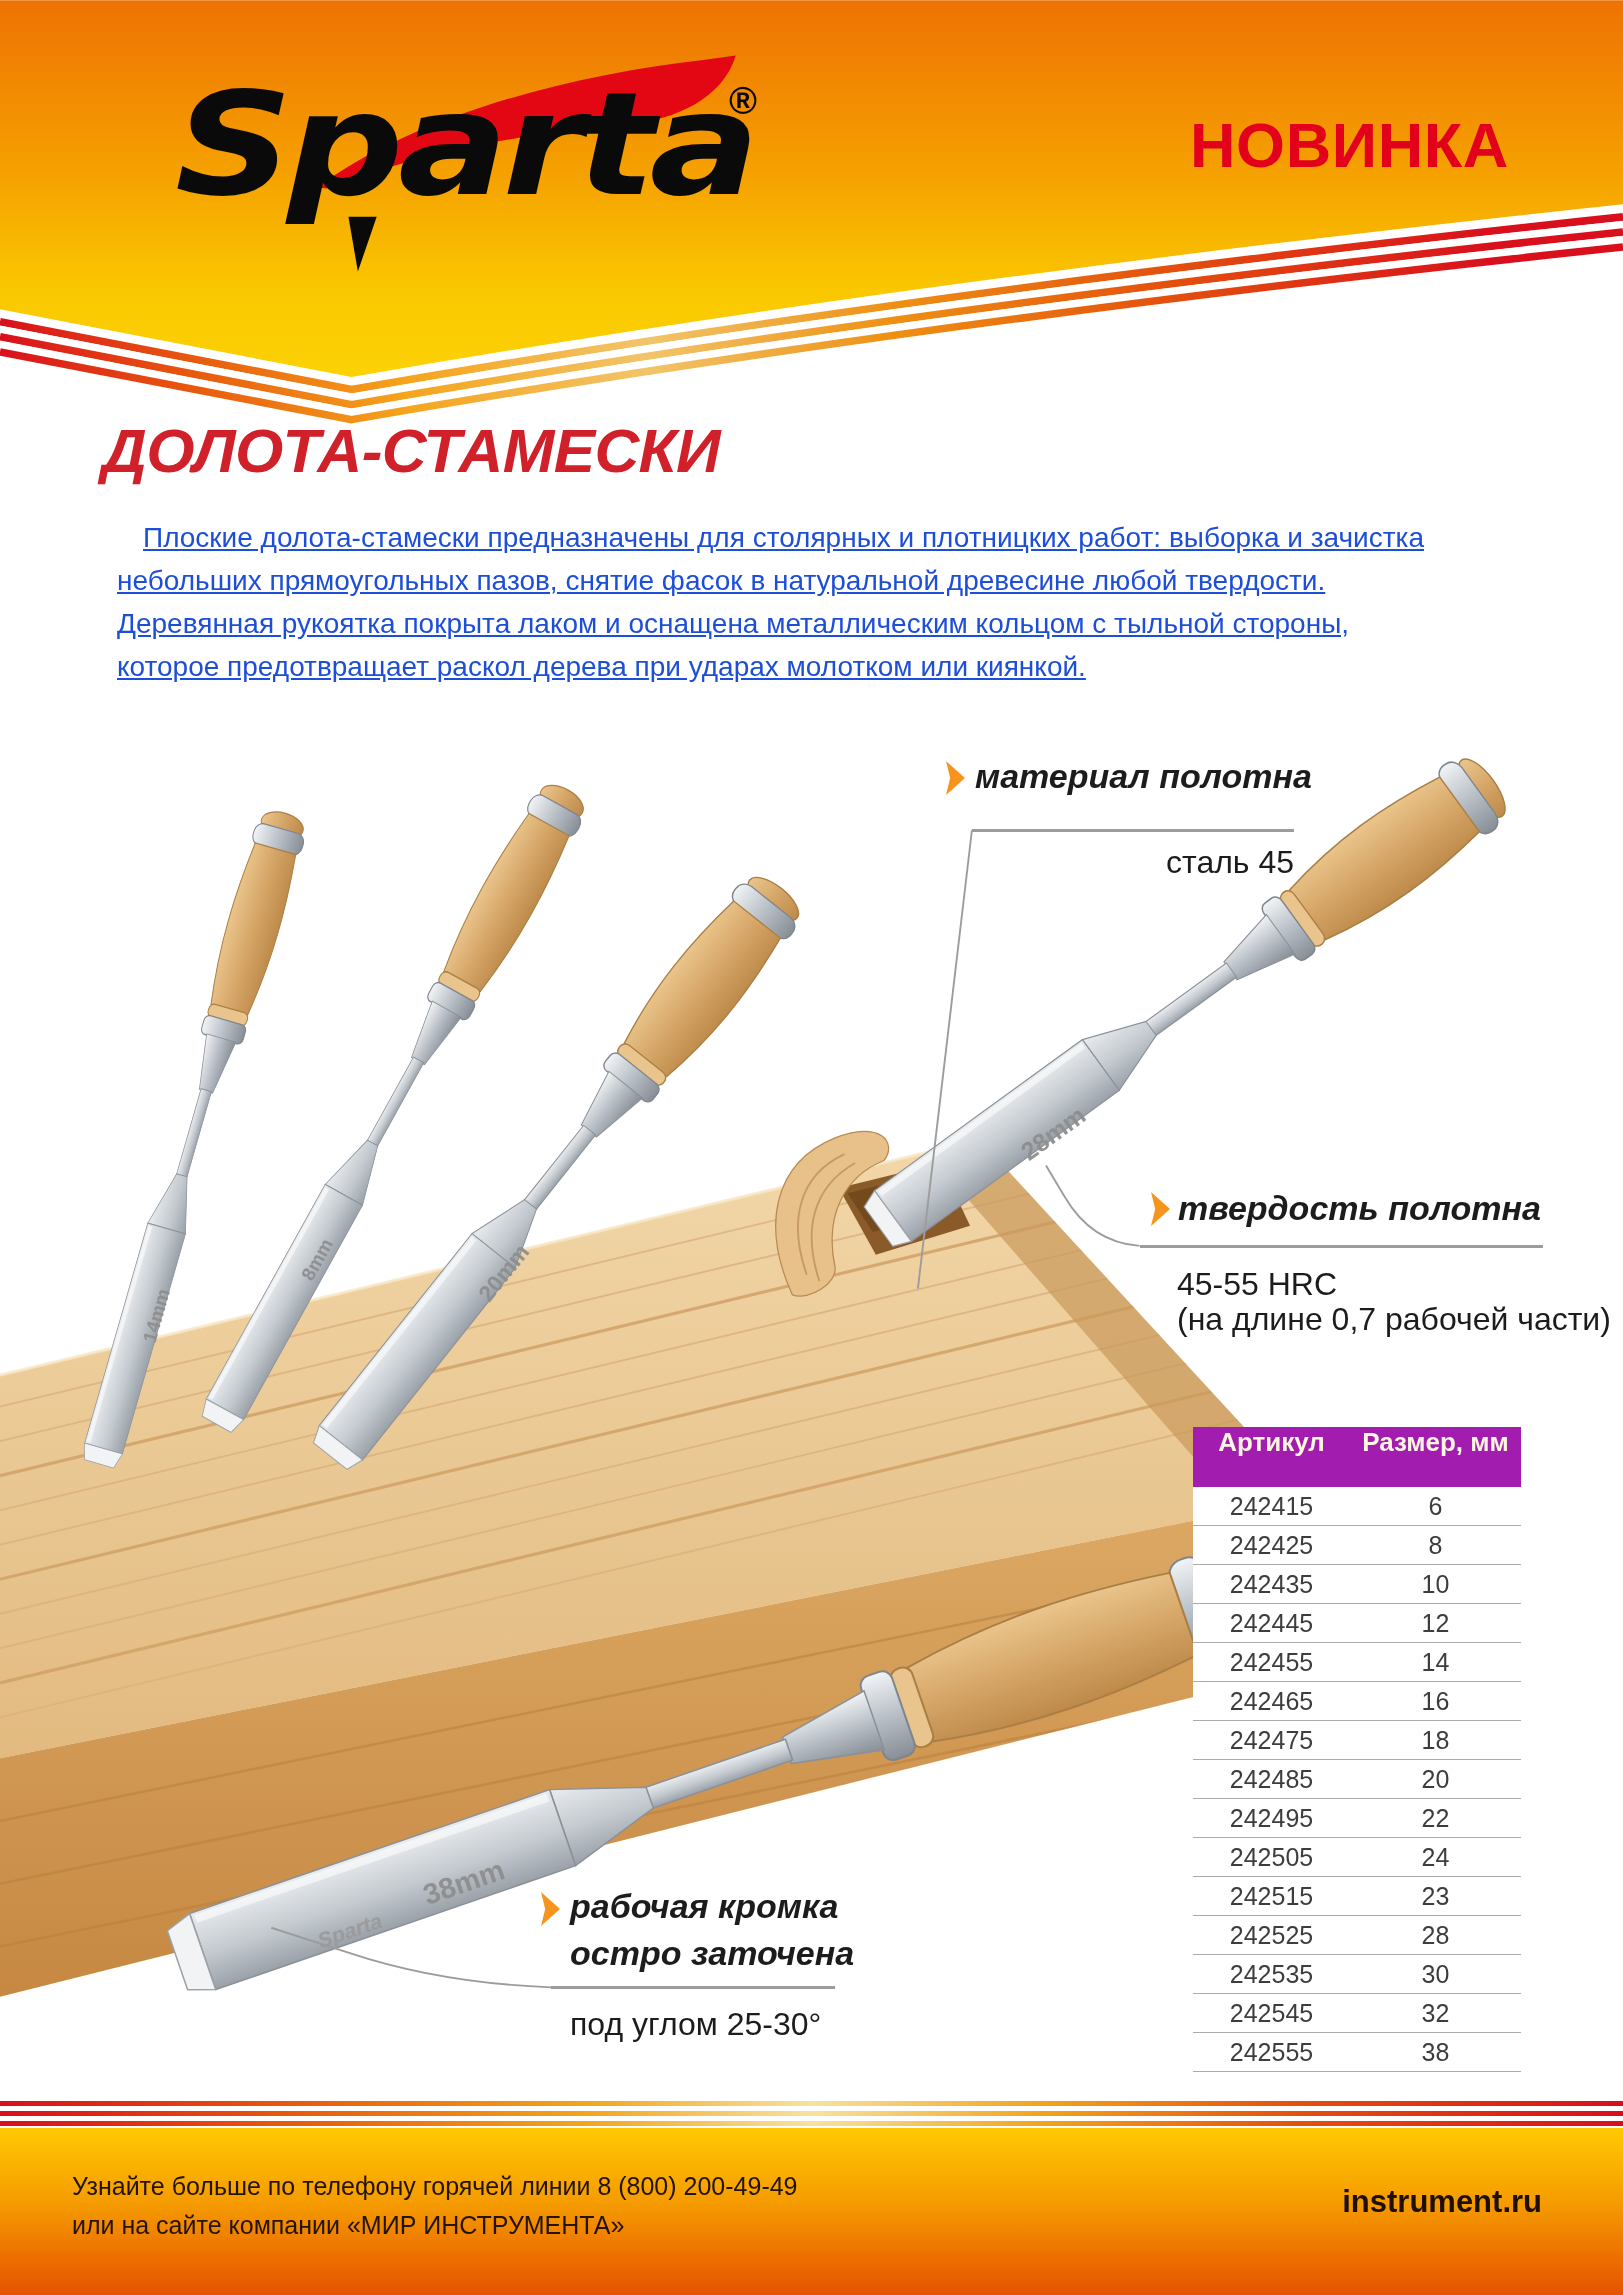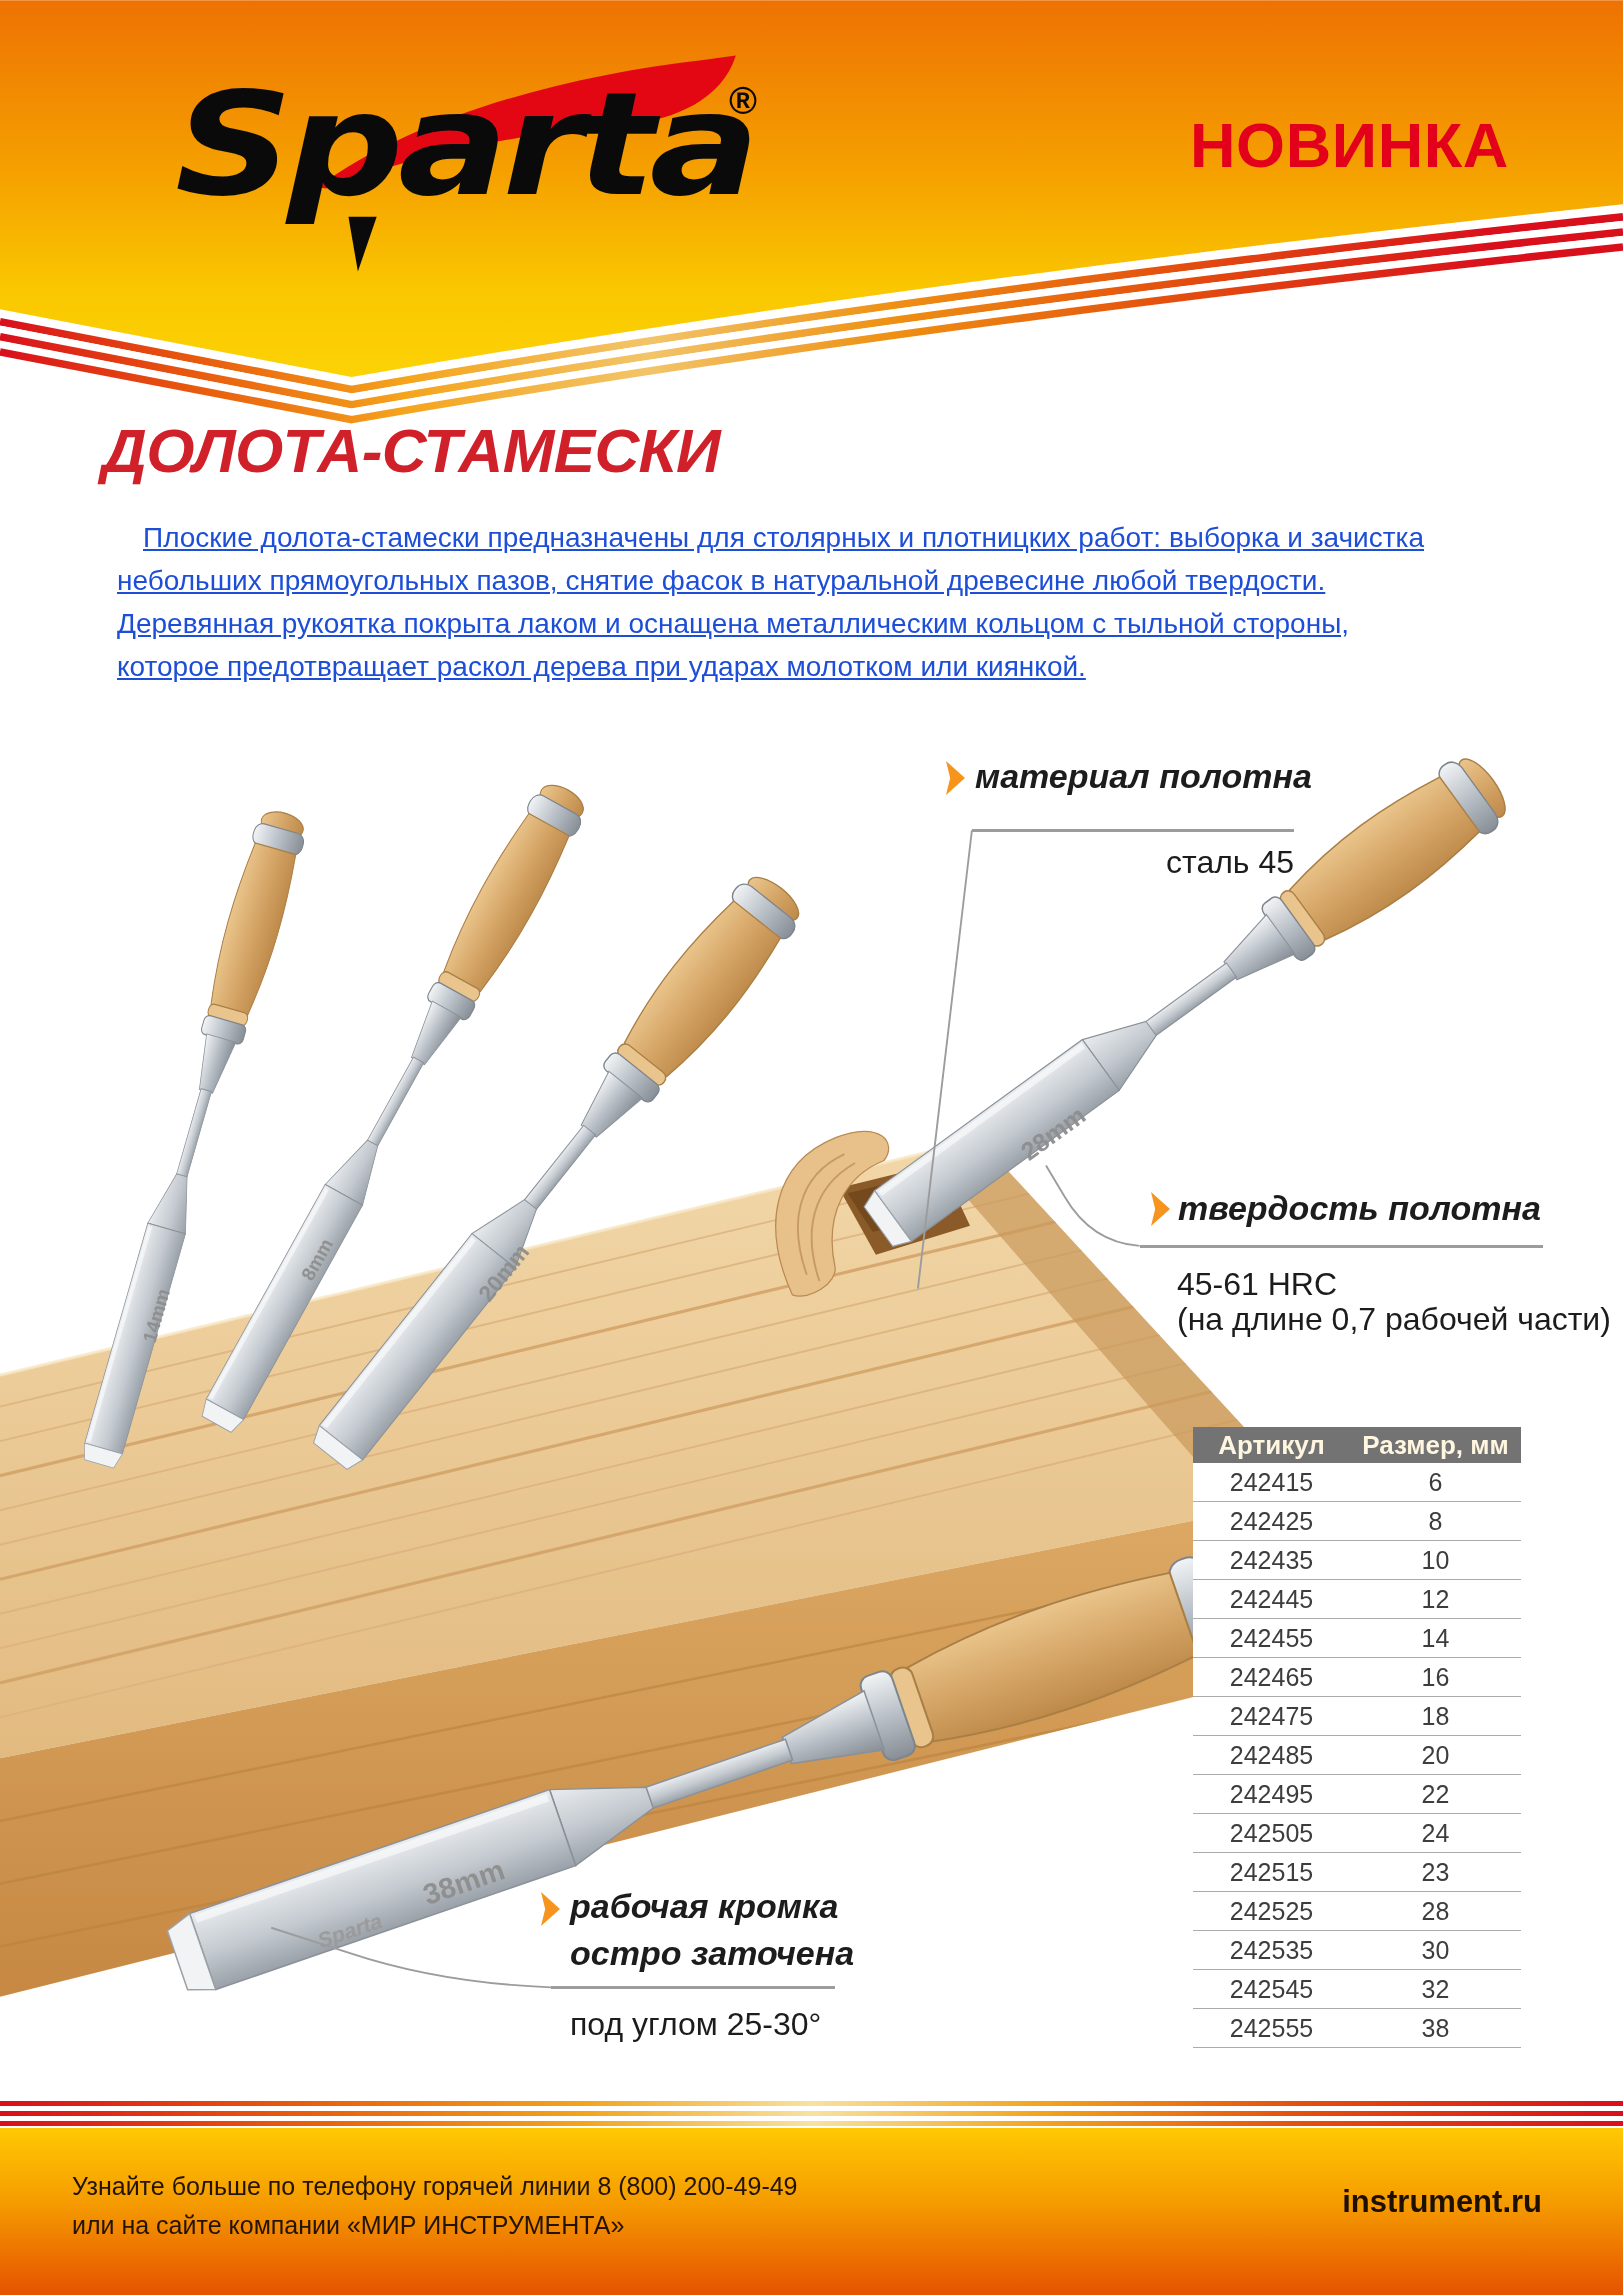--- a/index.html
+++ b/index.html
@@ -24,21 +24,21 @@
   .co-title{z-index:5;font-size:34px;font-weight:bold;font-style:italic;color:#1c1c1c;line-height:45px;}
   .co-value{z-index:5;font-size:32px;color:#1c1c1c;line-height:36px;}
   .co-rule{z-index:5;height:2.5px;background:#9C9C9C;}
   .co-arrow{z-index:5;width:19px;height:34px;background:#F7941D;
       clip-path:polygon(0 0,100% 50%,0 100%,22% 50%);}
   
   .mark{z-index:4;color:#8E8E8E;font-weight:bold;opacity:.95;line-height:1;}
   .brandmark{z-index:4;color:#9b9b9b;font-weight:bold;font-style:italic;line-height:1;}
   
   .size-table{left:1193px;top:1427px;width:328px;z-index:6;}
-  .thead{display:flex;height:36px;background:#737373;align-items:center;}
+  .thead{display:flex;height:60px;background:#a21caf;}
   .thead span{font-size:26px;font-weight:bold;color:#FFF6E0;text-align:center;}
   .thead .h1{width:157px;}
   .thead .h2{width:171px;}
   .trow{display:flex;height:39px;align-items:center;border-bottom:1.3px solid #ABABAB;box-sizing:border-box;background:#fff;}
   .trow span{font-size:25px;color:#3d3d3d;text-align:center;}
   .trow .c1{width:157px;}
   .trow .c2{width:171px;}
   
   .footer-stripes{left:0;top:2101px;width:1623px;height:28px;z-index:2;
      background-image:
@@ -211,21 +211,21 @@
   <div class="abs brandmark" style="left:317px;top:1921px;font-size:21.4px;transform:rotate(-19deg);">Sparta</div>
 
   <div class="abs co-arrow" style="left:946px;top:761px;"></div>
   <div class="abs co-title" style="left:975px;top:754px;">материал полотна</div>
   <div class="abs co-rule" style="left:972px;top:829px;width:322px;"></div>
   <div class="abs co-value" style="left:972px;top:844px;width:322px;text-align:right;">сталь 45</div>
 
   <div class="abs co-arrow" style="left:1151px;top:1192px;"></div>
   <div class="abs co-title" style="left:1178px;top:1186px;text-align:right;">твердость полотна</div>
   <div class="abs co-rule" style="left:1140px;top:1245px;width:403px;"></div>
-  <div class="abs co-value" style="left:1177px;top:1266px;">45-61 HRC</div>
+  <div class="abs co-value" style="left:1177px;top:1266px;">45-55 HRC</div>
   <div class="abs co-value" style="left:1177px;top:1301px;">(на длине 0,7 рабочей части)</div>
 
   <div class="abs co-arrow" style="left:541px;top:1892px;"></div>
   <div class="abs co-title" style="left:570px;top:1884px;">рабочая кромка</div>
   <div class="abs co-title" style="left:570px;top:1931px;">остро заточена</div>
   <div class="abs co-rule" style="left:551px;top:1986px;width:284px;"></div>
   <div class="abs co-value" style="left:570px;top:2006px;">под углом 25-30°</div>
 
   <div class="abs size-table">
     <div class="thead">

